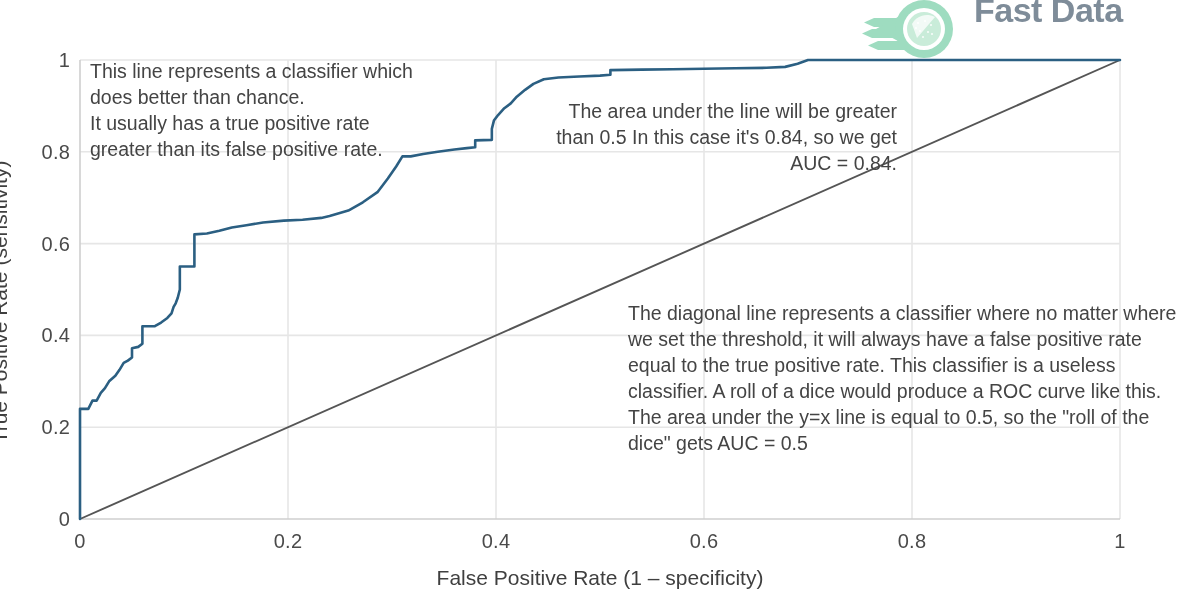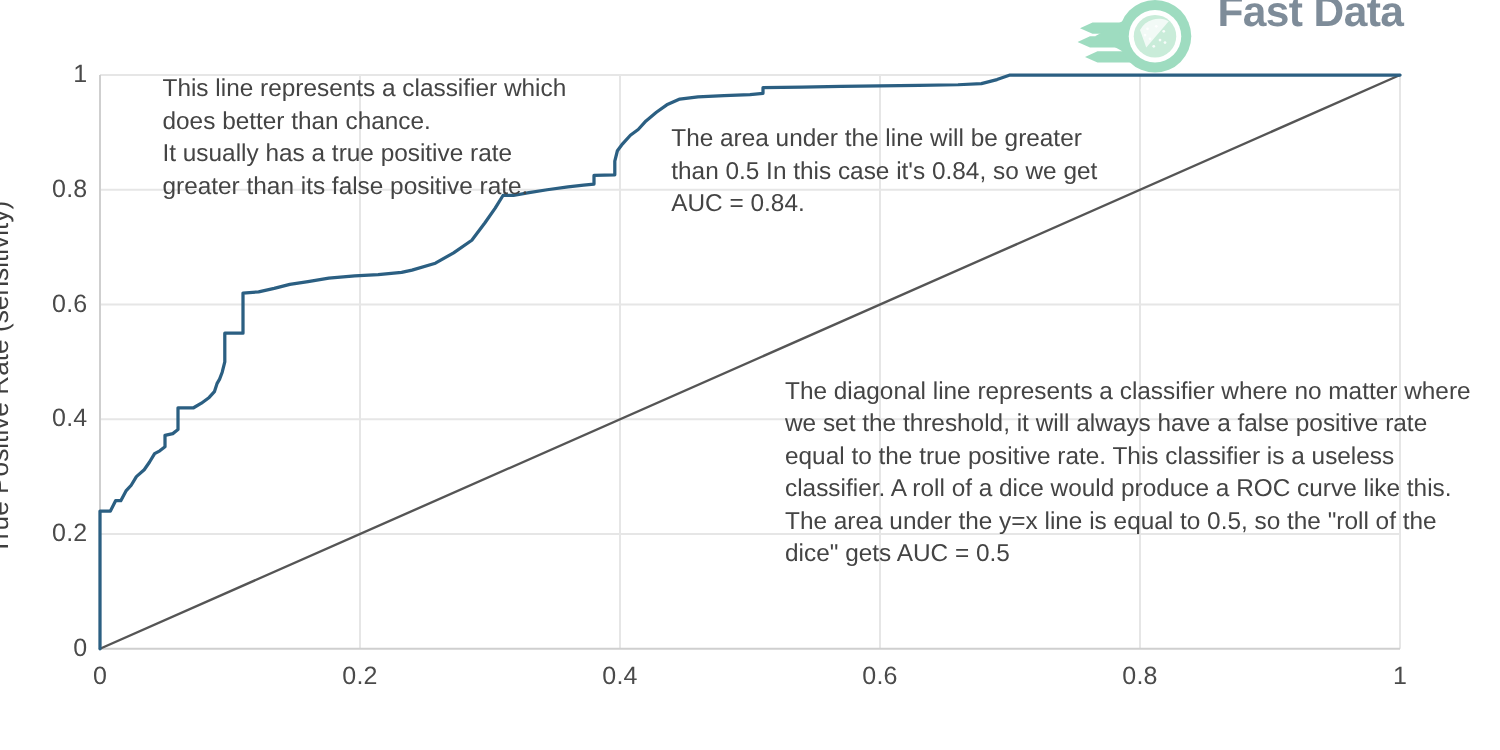--- a/index.html
+++ b/index.html
@@ -71,26 +71,26 @@
     position: absolute;
     font-size: 19.5px;
     line-height: 26px;
     color: #444444;
     white-space: pre-line;
   }
   #annotation-classifier {
     left: 90px;
     top: 58px;
     width: 330px;
-    margin-left: 40px;
   }
   #annotation-auc {
     left: 537px;
     top: 98px;
     width: 360px;
+    text-align: right;
   }
   #annotation-diagonal {
     left: 628px;
     top: 300px;
     width: 560px;
   }
 
   
   #logo {
     position: absolute;
@@ -153,20 +153,21 @@
     </div>
   <div id="ytick-layer">
       <div class="tick-label y" style="right: 1130px; top: 519px;">0</div>
       <div class="tick-label y" style="right: 1130px; top: 427.2px;">0.2</div>
       <div class="tick-label y" style="right: 1130px; top: 335.4px;">0.4</div>
       <div class="tick-label y" style="right: 1130px; top: 243.6px;">0.6</div>
       <div class="tick-label y" style="right: 1130px; top: 151.8px;">0.8</div>
       <div class="tick-label y" style="right: 1130px; top: 60px;">1</div>
     </div>
 
+  <div class="axis-title" id="x-axis-title">False Positive Rate (1 – specificity)</div>
   <div class="axis-title" id="y-axis-title">True Positive Rate (sensitivity)</div>
 
   <div class="annotation" id="annotation-classifier">  This line represents a classifier which does better than chance.
   It usually has a true positive rate greater than its false positive rate.</div>
 
   <div class="annotation" id="annotation-auc">The area under the line will be greater than 0.5 In this case it's 0.84, so we get AUC = 0.84.</div>
 
   <div class="annotation" id="annotation-diagonal">  The diagonal line represents a classifier where no matter where we set the threshold, it will always have a false positive rate equal to the true positive rate. This classifier is a useless classifier. A roll of a dice would produce a ROC curve like this.
   The area under the y=x line is equal to 0.5, so the "roll of the dice" gets AUC = 0.5</div>
 

